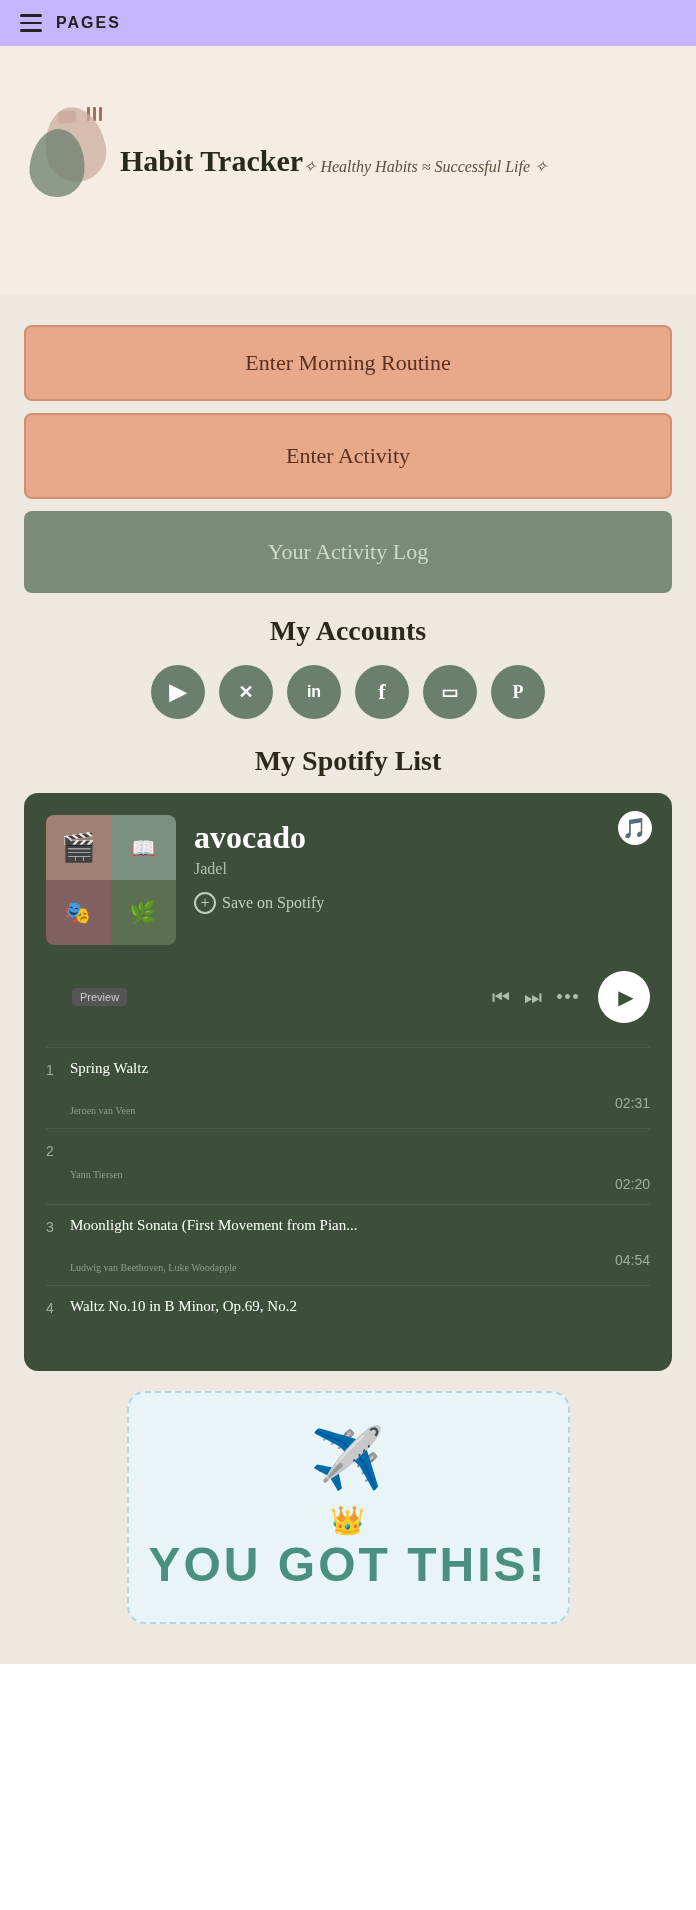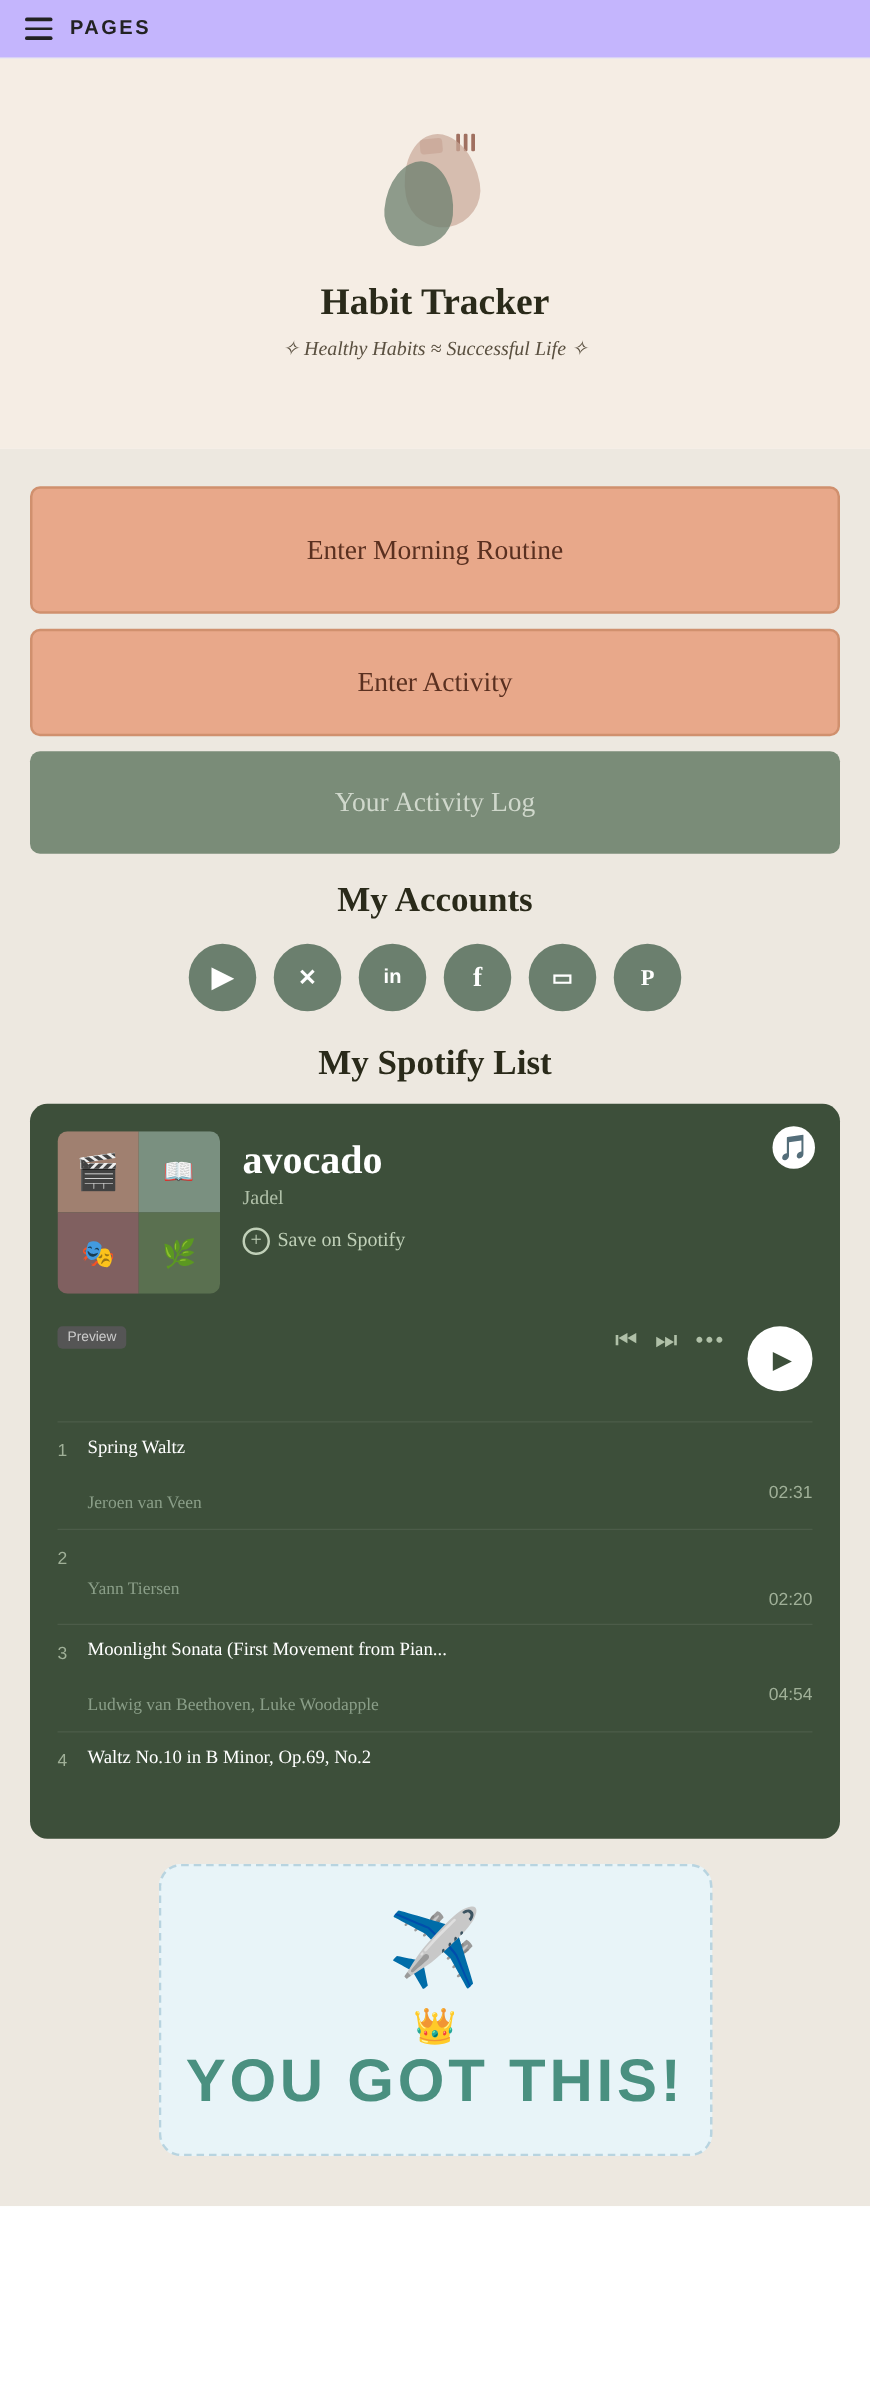--- a/index.html
+++ b/index.html
@@ -38,21 +38,21 @@
       font-weight: bold;
       letter-spacing: 2px;
       color: #222;
     }
 
     
     .hero {
       background: #f5ede4;
       padding: 60px 20px 70px;
       display: flex;
-      flex-direction: column;
+      flex-direction: row;
       align-items: center;
       text-align: center;
     }
     .hero-icon {
       width: 100px;
       height: 90px;
       position: relative;
       margin-bottom: 28px;
     }
     .hero-icon .shape1 {
@@ -123,21 +123,21 @@
       display: flex;
       flex-direction: column;
       align-items: center;
       gap: 0;
     }
 
     
     .btn-morning {
       width: 100%;
       max-width: 648px;
-      padding: 36px 20px;
+      padding: 23px 20px;
       background: #e8a88a;
       border: none;
       border-radius: 8px;
       font-family: Georgia, serif;
       font-size: 22px;
       color: #5a3020;
       cursor: pointer;
       margin-bottom: 12px;
       text-align: center;
       border: 2px solid #d0906e;
@@ -314,23 +314,24 @@
       border-radius: 50%;
       display: flex;
       align-items: center;
       justify-content: center;
       font-size: 16px;
       line-height: 1;
     }
 
     .spotify-controls {
       display: flex;
-      align-items: flex-start;
+      align-items: center;
       padding: 10px 22px 16px;
       gap: 0;
+      margin-left: 26px;
     }
     .preview-badge {
       background: #555;
       color: #ccc;
       font-size: 11px;
       font-family: Arial, sans-serif;
       padding: 3px 8px;
       border-radius: 4px;
       margin-right: auto;
     }
@@ -389,21 +390,21 @@
     }
     .track-info {
       flex: 1;
     }
     .track-name {
       font-size: 15px;
       color: #fff;
       margin-bottom: 3px;
     }
     .track-artist {
-      font-size: 14px;
+      font-size: 10px;
       color: #8a9e88;
       margin-top: 28px;
     }
     .track-duration {
       font-size: 14px;
       color: #a0b098;
       font-family: Arial, sans-serif;
       flex-shrink: 0;
       padding-top: 2px;
       margin-top: 33px;

